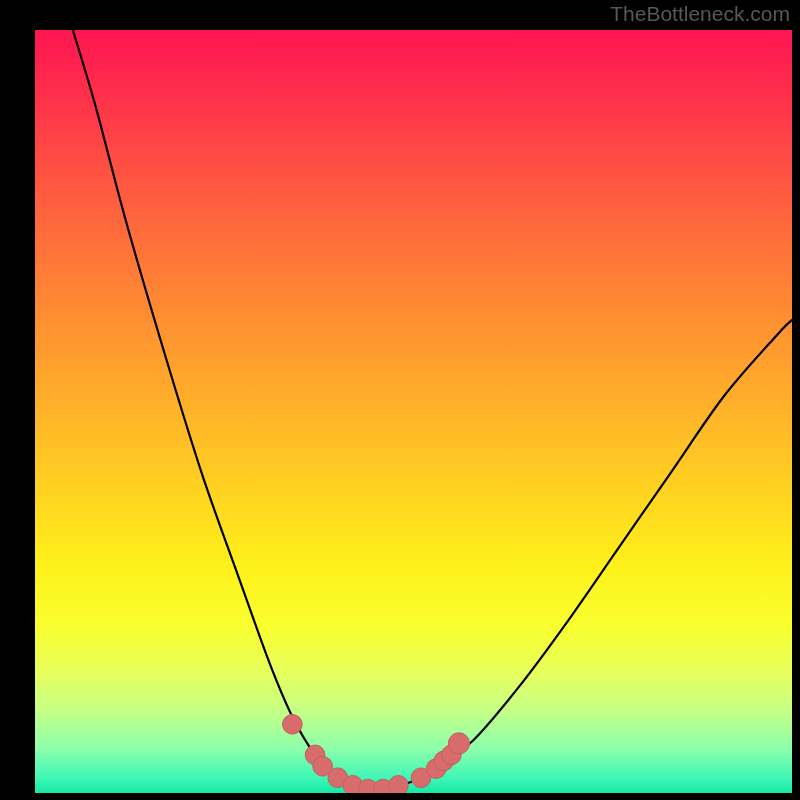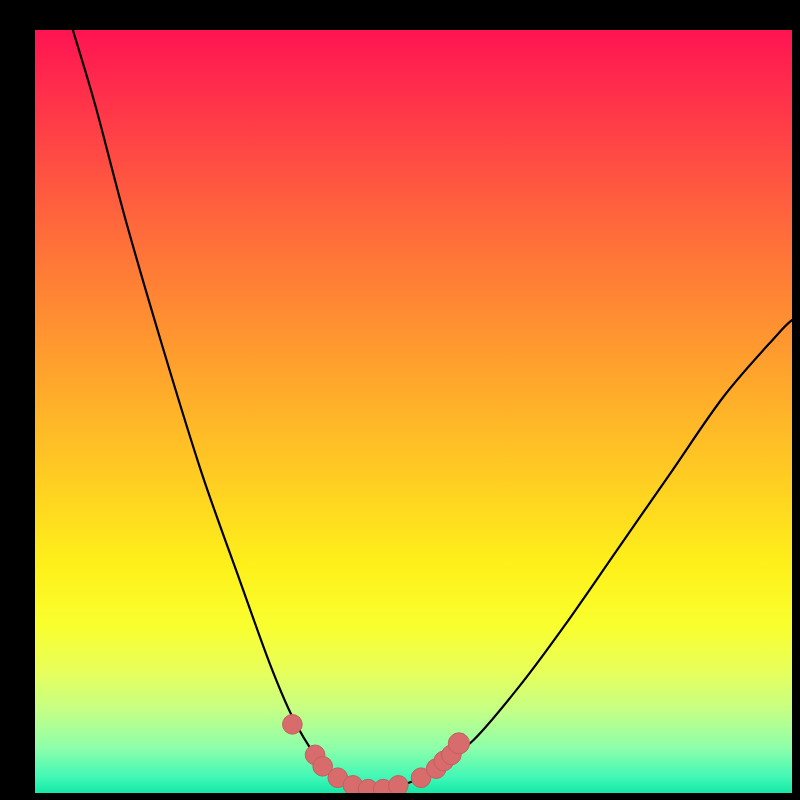--- a/index.html
+++ b/index.html
@@ -71,20 +71,21 @@
     left: 0; top: 0;
     width: 100%; height: 100%;
     z-index: 30;
   }
 </style>
 </head>
 <body>
 
 <div class="frame">
 
+  <div class="watermark">TheBottleneck.com</div>
 
   <div class="plot-area">
     <div class="gradient"></div>
 
     <svg class="curve" viewBox="0 0 757 763" preserveAspectRatio="none">
       <path id="curve-path" d="M 37.85 0.00 C 41.64 12.72, 51.73 44.51, 60.56 76.30 C 69.39 108.09, 79.48 150.06, 90.84 190.75 C 102.20 231.44, 116.07 278.50, 128.69 320.46 C 141.31 362.43, 153.92 404.39, 166.54 442.54 C 179.16 480.69, 193.04 517.57, 204.39 549.36 C 215.75 581.15, 225.84 610.40, 234.67 633.29 C 243.50 656.18, 249.81 671.44, 257.38 686.70 C 264.95 701.96, 272.52 714.68, 280.09 724.85 C 287.66 735.02, 295.23 742.02, 302.80 747.74 C 310.37 753.46, 317.94 757.28, 325.51 759.18 C 333.08 761.09, 340.65 760.08, 348.22 759.18 C 355.79 758.29, 362.10 757.02, 370.93 753.84 C 379.76 750.66, 389.86 747.49, 401.21 740.11 C 412.57 732.73, 425.18 723.58, 439.06 709.59 C 452.94 695.60, 469.34 675.25, 484.48 656.18 C 499.62 637.10, 513.50 618.03, 529.90 595.14 C 546.30 572.25, 565.23 544.27, 582.89 518.84 C 600.55 493.41, 618.22 467.97, 635.88 442.54 C 653.54 417.11, 671.21 389.13, 688.87 366.24 C 706.53 343.35, 730.50 317.92, 741.86 305.20 C 753.22 292.48, 754.48 292.48, 757.00 289.94" fill="none" stroke="#000000" stroke-width="2.2" stroke-linecap="round"></path>
     </svg>
 
     <svg class="markers" viewBox="0 0 757 763" preserveAspectRatio="none">
       <g id="marker-group">

